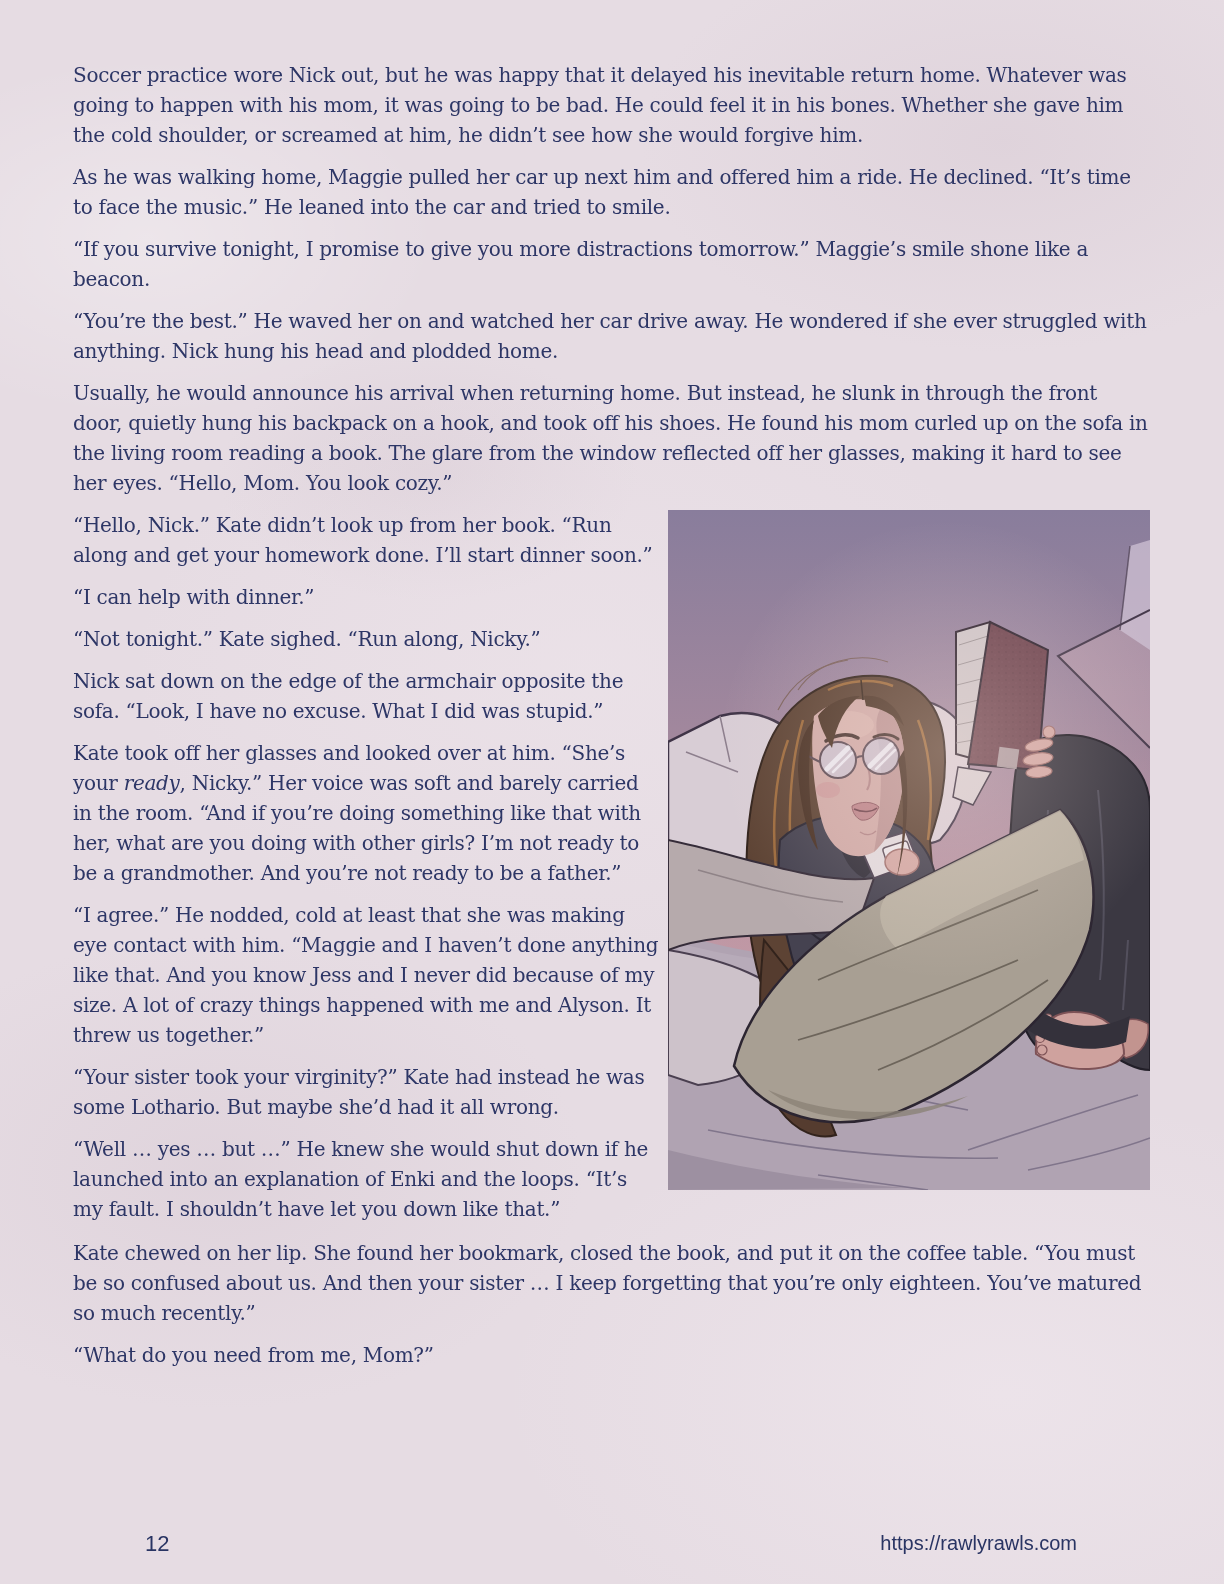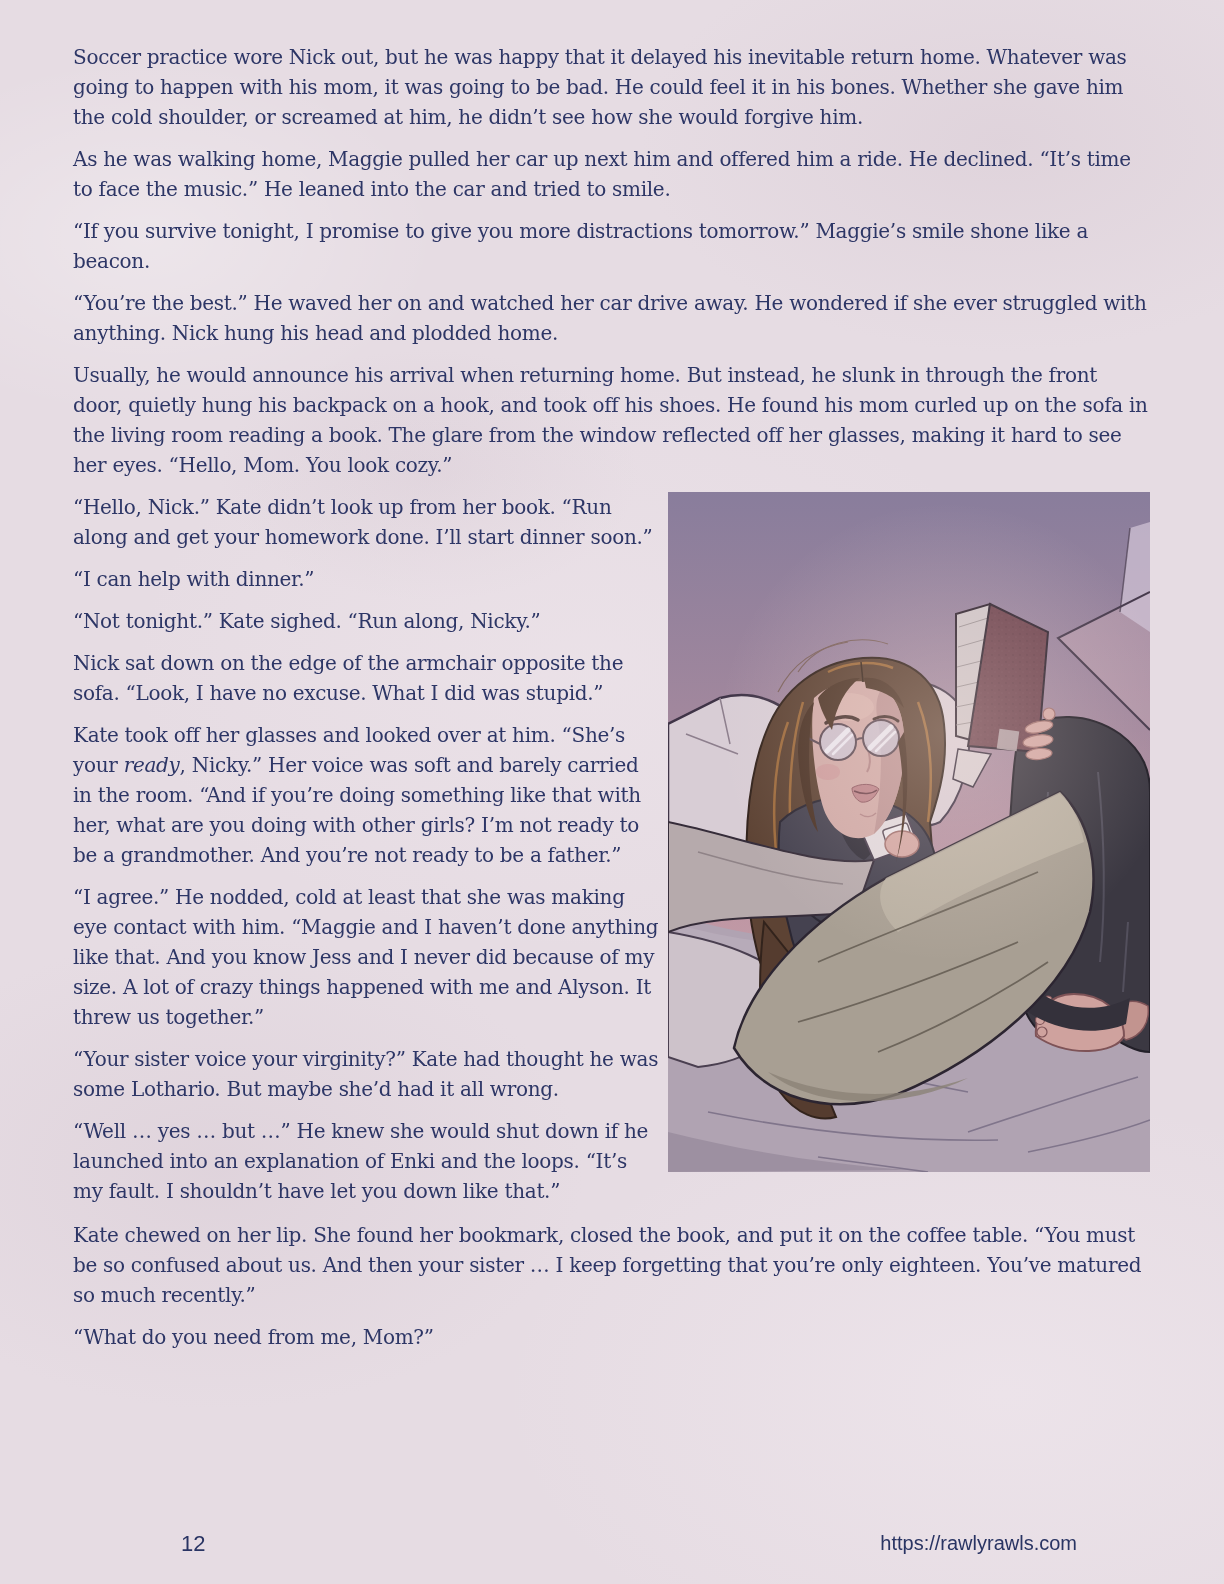--- a/index.html
+++ b/index.html
@@ -12,21 +12,21 @@
     background-image:
       radial-gradient(ellipse 420px 260px at 12% 15%, rgba(255,255,255,.28), transparent 70%),
       radial-gradient(ellipse 520px 300px at 82% 9%,  rgba(213,198,208,.40), transparent 70%),
       radial-gradient(ellipse 640px 400px at 48% 42%, rgba(238,229,235,.55), transparent 72%),
       radial-gradient(ellipse 520px 340px at 18% 74%, rgba(215,201,211,.45), transparent 70%),
       radial-gradient(ellipse 700px 420px at 82% 88%, rgba(242,234,240,.50), transparent 72%),
       radial-gradient(ellipse 300px 180px at 35% 30%, rgba(209,194,205,.35), transparent 70%);
     font-family:"DejaVu Serif", serif;
     color:#2d3666;
   }
-  .content{padding:42px 74px 0 73px;}
+  .content{padding:60px 74px 0 73px;}
   .content p{
     margin:0 0 12px 0;
     font-size:20px;
     line-height:30px;
     letter-spacing:-0.3px;
   }
   .wrap-row{
     display:flex;
     justify-content:space-between;
     align-items:flex-start;
@@ -35,21 +35,21 @@
   .col-left{width:588px;}
   .illustration{
     width:482px;height:680px;flex:0 0 482px;
   }
   .illustration svg{display:block;width:482px;height:680px;}
   .bottom-block{margin-top:2px;}
   .it{font-style:italic;}
   .footer-pagenum{
     position:absolute;left:145px;top:1531px;
     font-family:"Liberation Sans", sans-serif;
-    font-size:22px;color:#293463;margin-left:36px;
+    font-size:22px;color:#293463;
   }
   .footer-url{
     position:absolute;right:147px;top:1532px;
     font-family:"Liberation Sans", sans-serif;
     font-size:20px;color:#293463;
     text-decoration:none;
   }
 </style>
 </head>
 <body>
@@ -64,21 +64,21 @@
     <p>Usually, he would announce his arrival when returning home. But instead, he slunk in through the front door, quietly hung his backpack on a hook, and took off his shoes. He found his mom curled up on the sofa in the living room reading a book. The glare from the window reflected off her glasses, making it hard to see her eyes. “Hello, Mom. You look cozy.”</p>
 
     <div class="wrap-row">
       <div class="col-left">
         <p>“Hello, Nick.” Kate didn’t look up from her book. “Run along and get your homework done. I’ll start dinner soon.”</p>
         <p>“I can help with dinner.”</p>
         <p>“Not tonight.” Kate sighed. “Run along, Nicky.”</p>
         <p>Nick sat down on the edge of the armchair opposite the sofa. “Look, I have no excuse. What I did was stupid.”</p>
         <p><span>Kate took off her glasses and looked over at him. “She’s your </span><span class="it">ready</span><span>, Nicky.” Her voice was soft and barely carried in the room. “And if you’re doing something like that with her, what are you doing with other girls? I’m not ready to be a grandmother. And you’re not ready to be a father.”</span></p>
         <p>“I agree.” He nodded, cold at least that she was making eye contact with him. “Maggie and I haven’t done anything like that. And you know Jess and I never did because of my size. A lot of crazy things happened with me and Alyson. It threw us together.”</p>
-        <p>“Your sister voice your virginity?” Kate had thought he was some Lothario. But maybe she’d had it all wrong.</p>
+        <p>“Your sister took your virginity?” Kate had instead he was some Lothario. But maybe she’d had it all wrong.</p>
         <p>“Well … yes … but …” He knew she would shut down if he launched into an explanation of Enki and the loops. “It’s my fault. I shouldn’t have let you down like that.”</p>
       </div>
 
       <div class="illustration">
         <svg viewBox="0 0 482 680" xmlns="http://www.w3.org/2000/svg">
           <defs>
             <linearGradient id="roomGrad" x1="0" y1="0" x2="0" y2="1">
               <stop offset="0" stop-color="#897d9c"></stop>
               <stop offset="0.35" stop-color="#a3889d"></stop>
               <stop offset="0.62" stop-color="#bf97a4"></stop>

